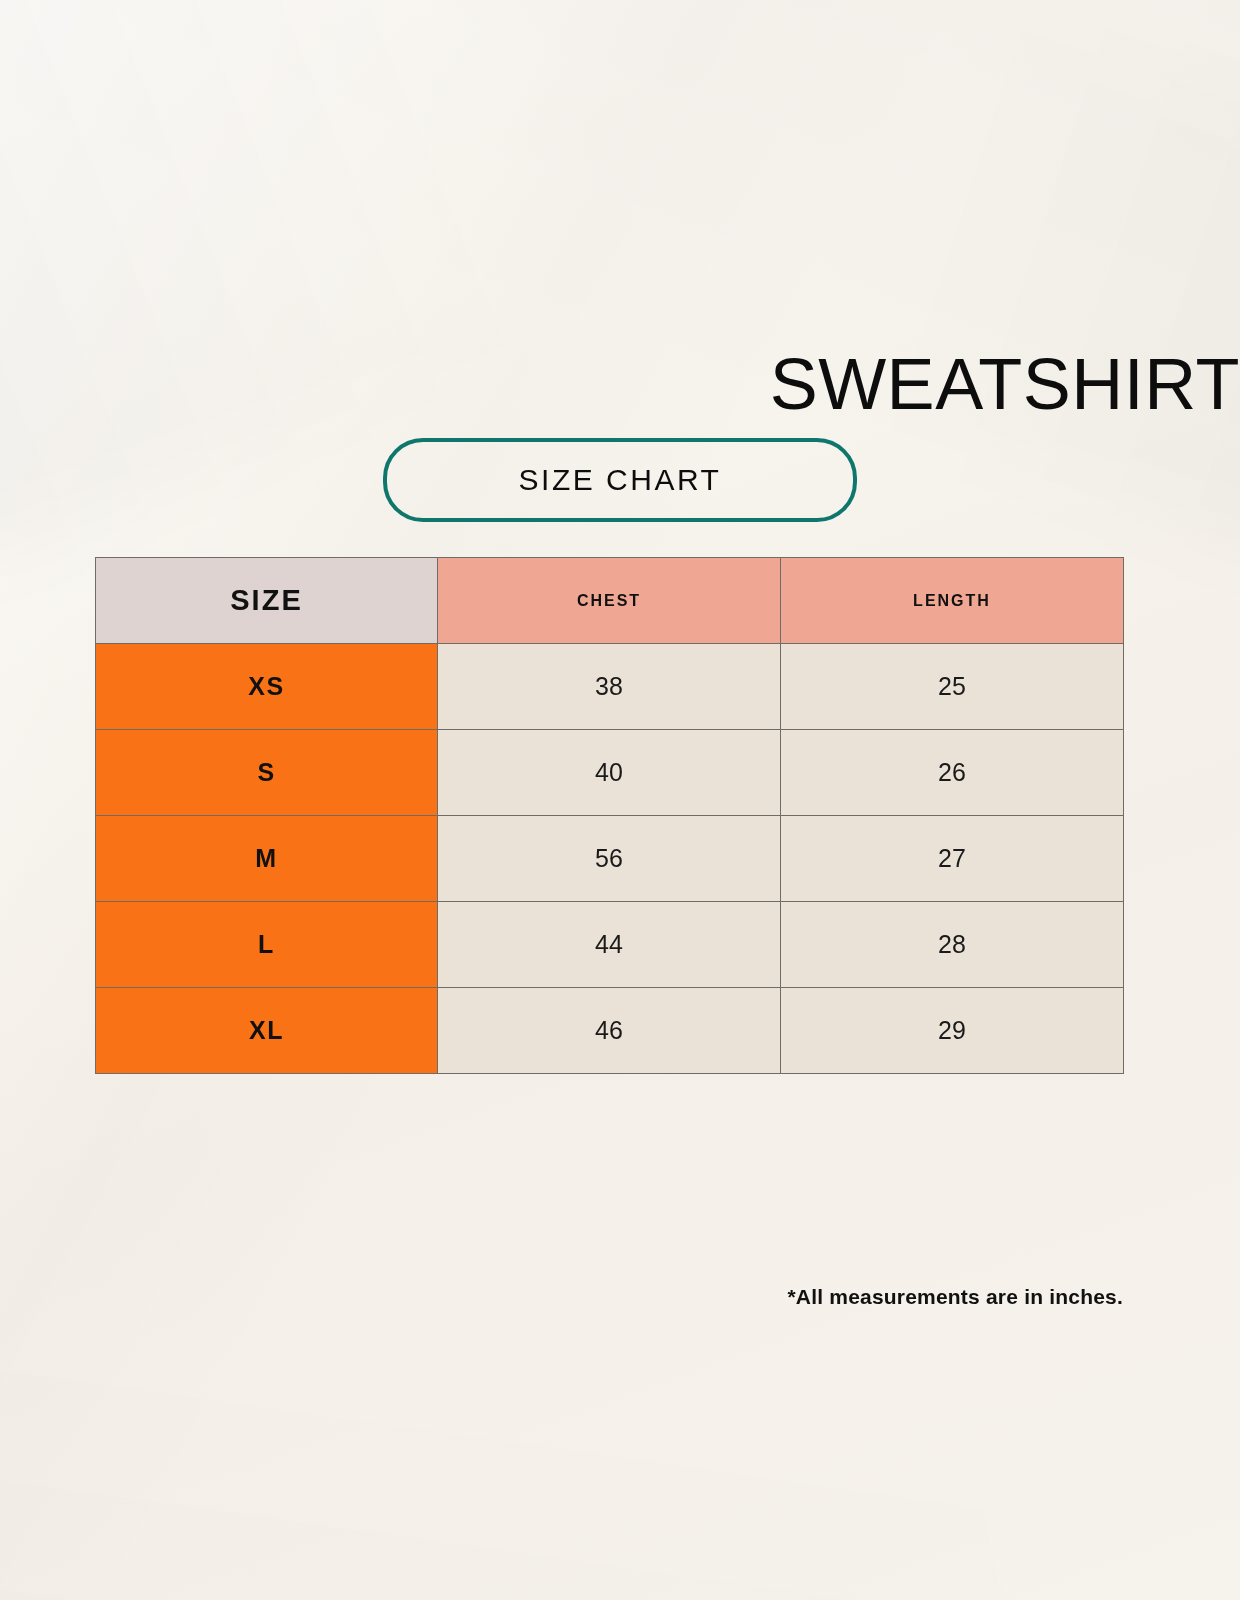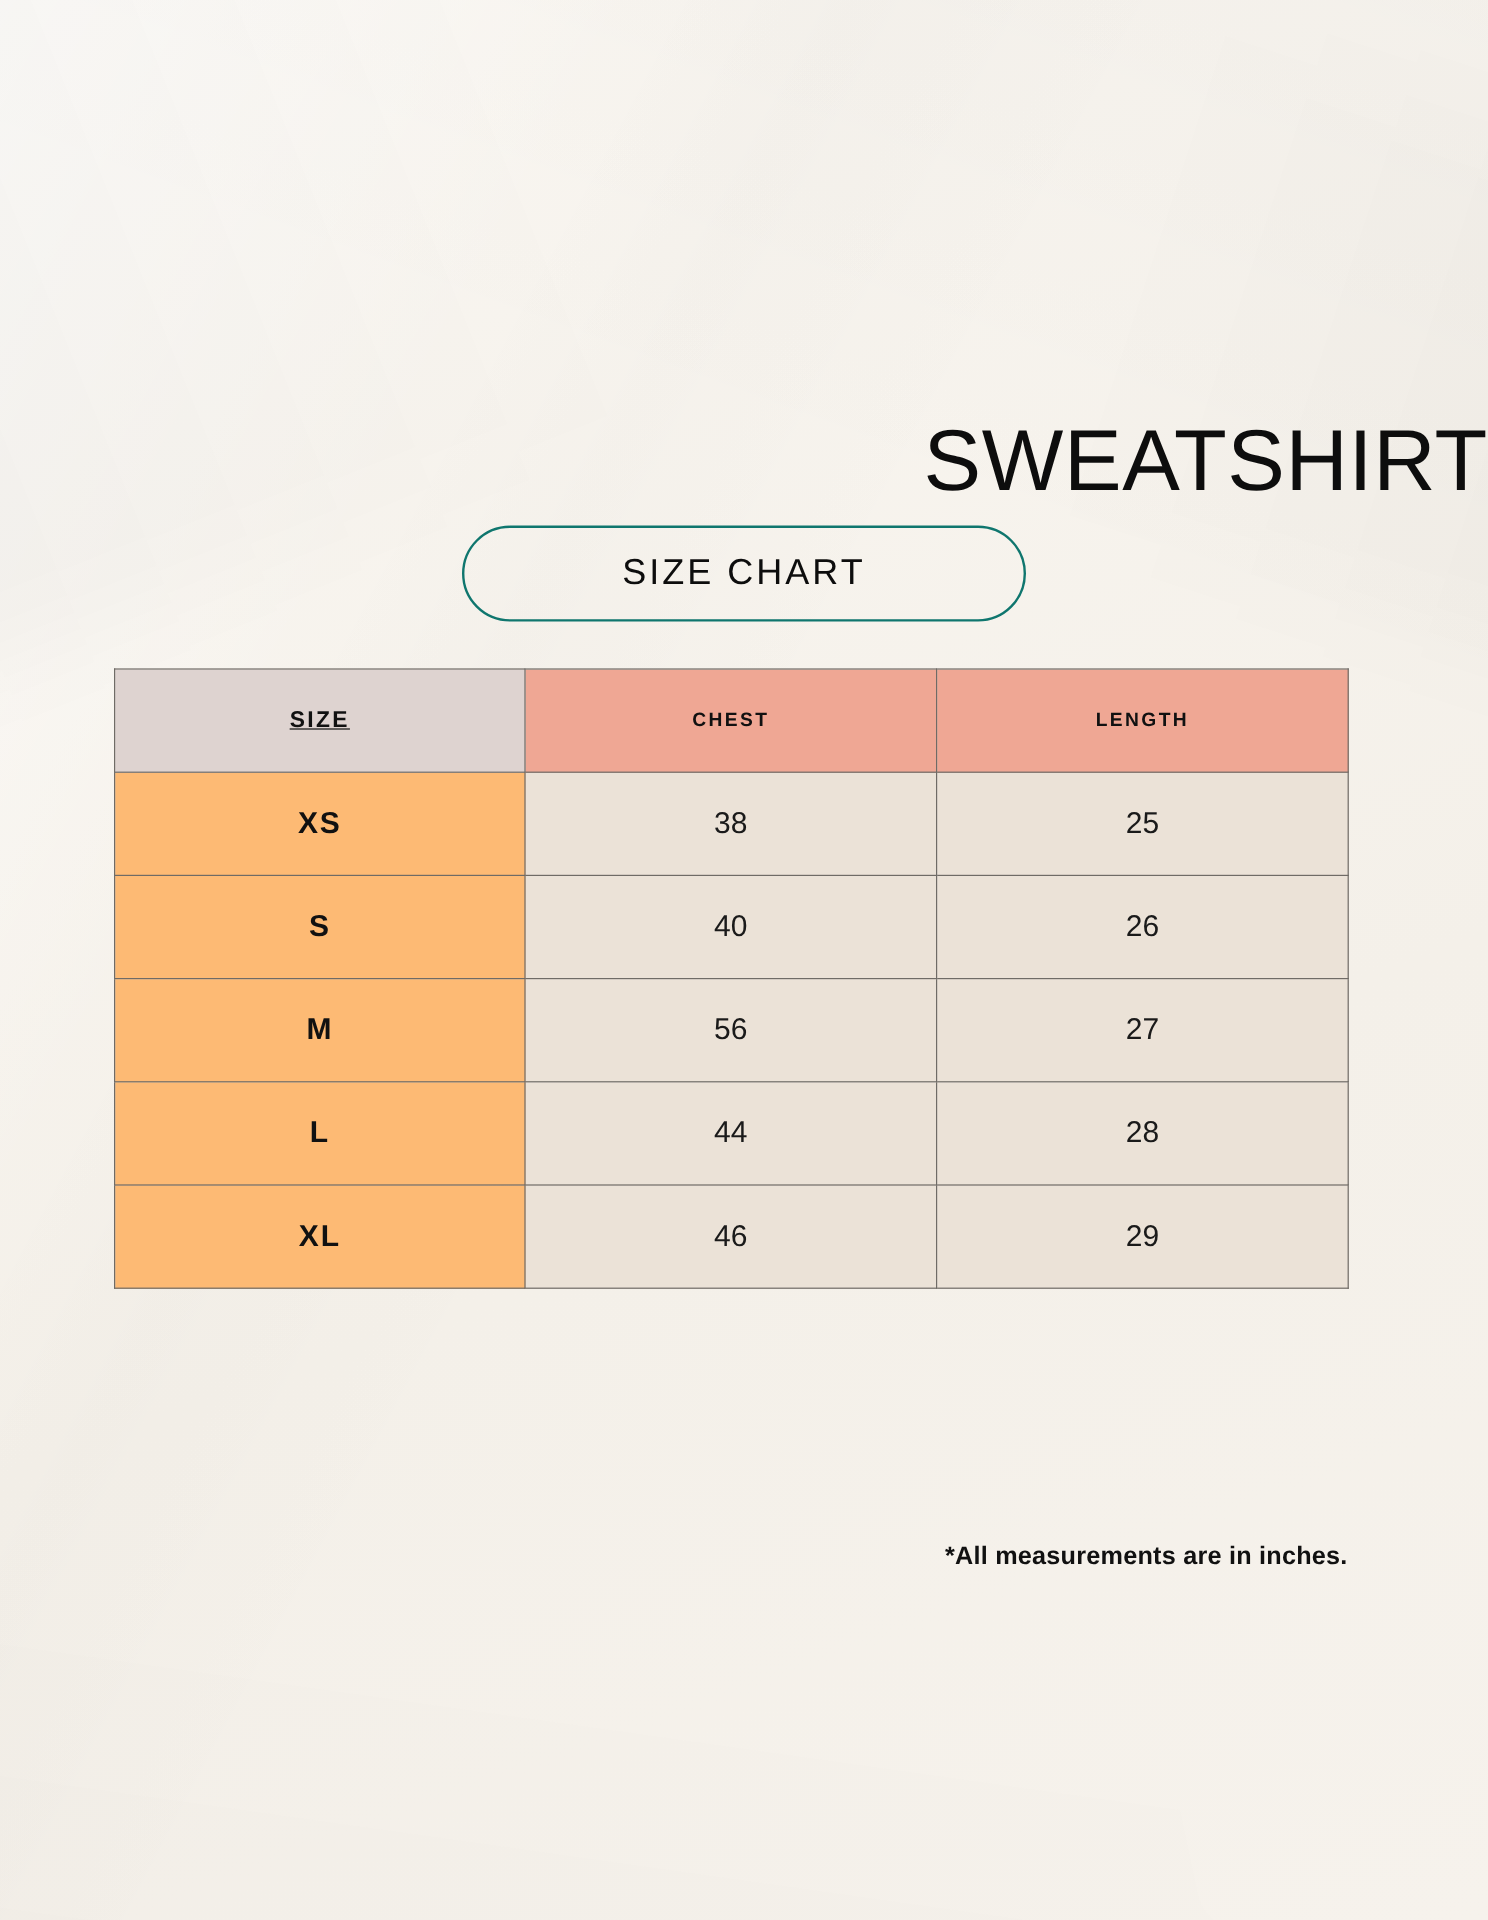--- a/index.html
+++ b/index.html
@@ -82,21 +82,21 @@
 
   .subtitle-wrap {
     position: absolute;
     top: 438px;
     left: 0;
     width: 1240px;
     display: flex;
     justify-content: center;
   }
   .subtitle-pill {
-    border: 2px solid #0f766e;
+    border: 4px solid #0f766e;
     border-radius: 40px;
     width: 466px;
     height: 76px;
     display: flex;
     align-items: center;
     justify-content: center;
     font-size: 30px;
     font-weight: 400;
     letter-spacing: 2.5px;
     color: #0d0d0d;
@@ -121,35 +121,34 @@
     text-align: center;
     vertical-align: middle;
     padding: 0;
   }
   col.col-size { width: 342px; }
   col.col-chest { width: 343px; }
   col.col-length { width: 343px; }
 
   th.head-size {
     background: #ded3d0;
-    font-size: 19px;
+    font-size: 29px;
     font-weight: bold;
     letter-spacing: 2px;
     color: #111;
-    text-decoration: underline;
   }
   th.head-measure {
     background: #efa794;
     font-size: 16px;
     font-weight: bold;
     letter-spacing: 2px;
     color: #111;
   }
   td.cell-size {
-    background: #fdba74;
+    background: #f97316;
     font-size: 25px;
     font-weight: bold;
     letter-spacing: 1.5px;
     color: #111;
   }
   td.cell-value {
     background: #ebe2d7;
     font-size: 25px;
     font-weight: 400;
     color: #1a1a1a;

